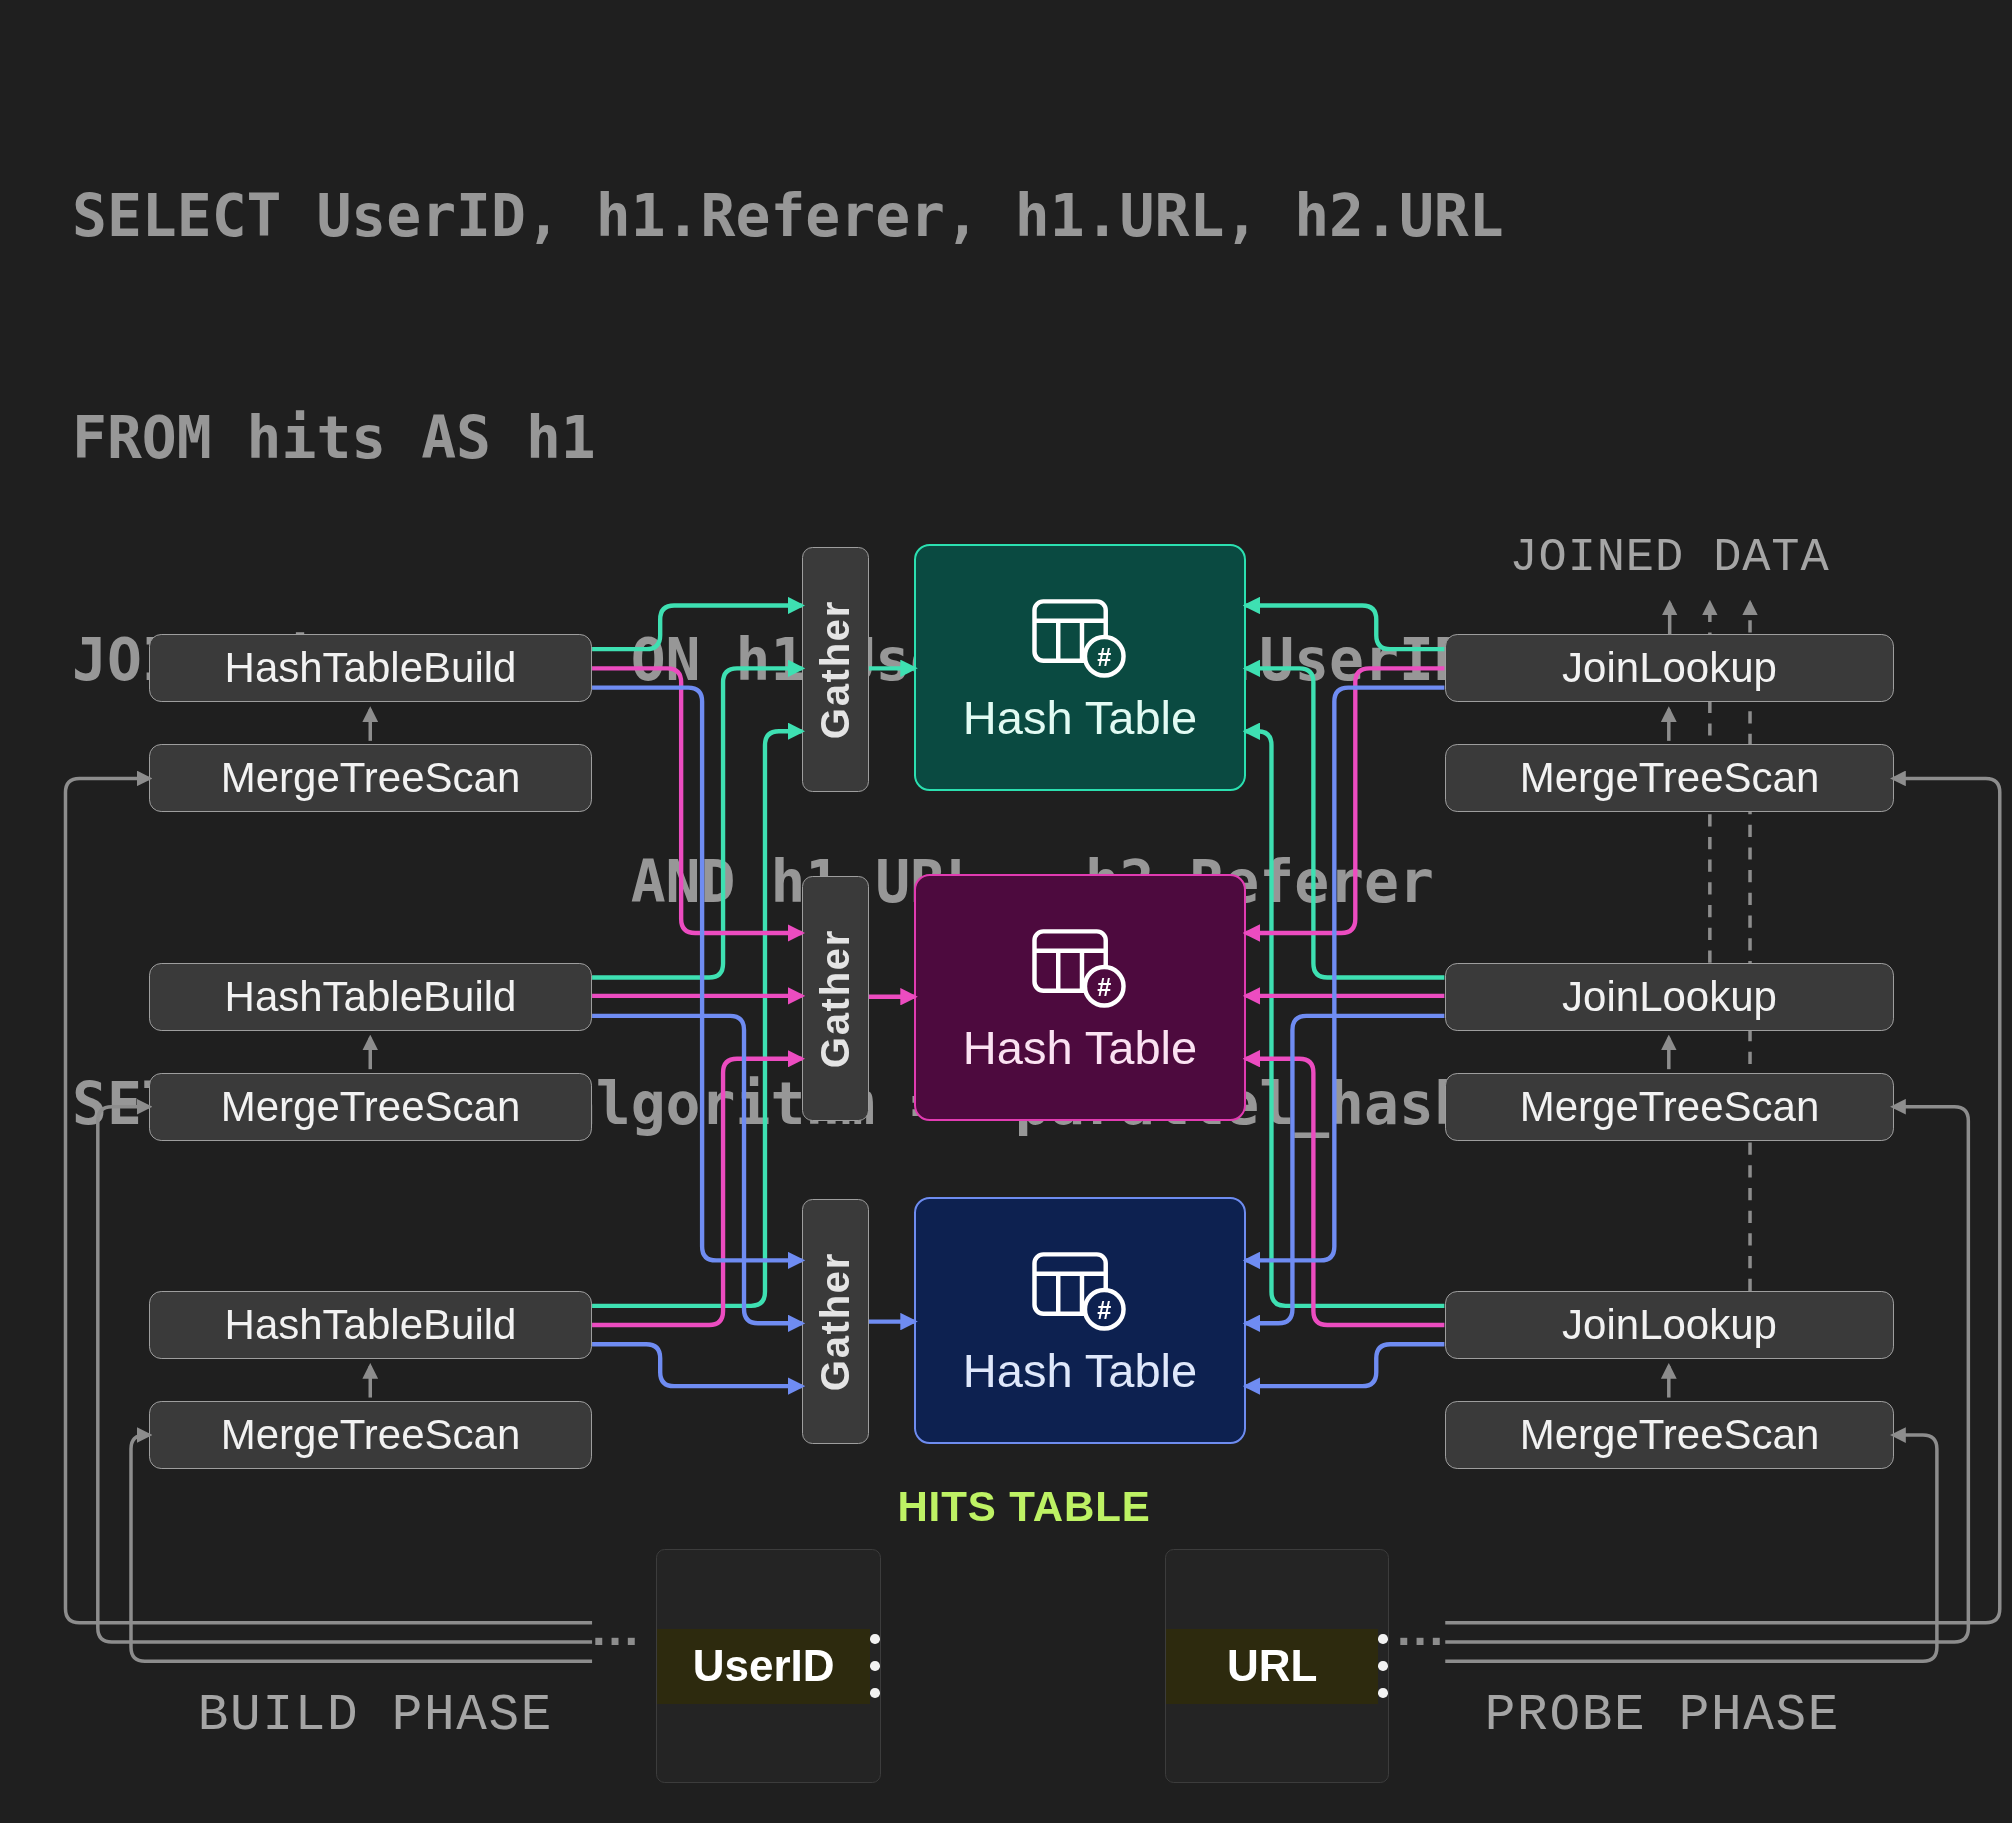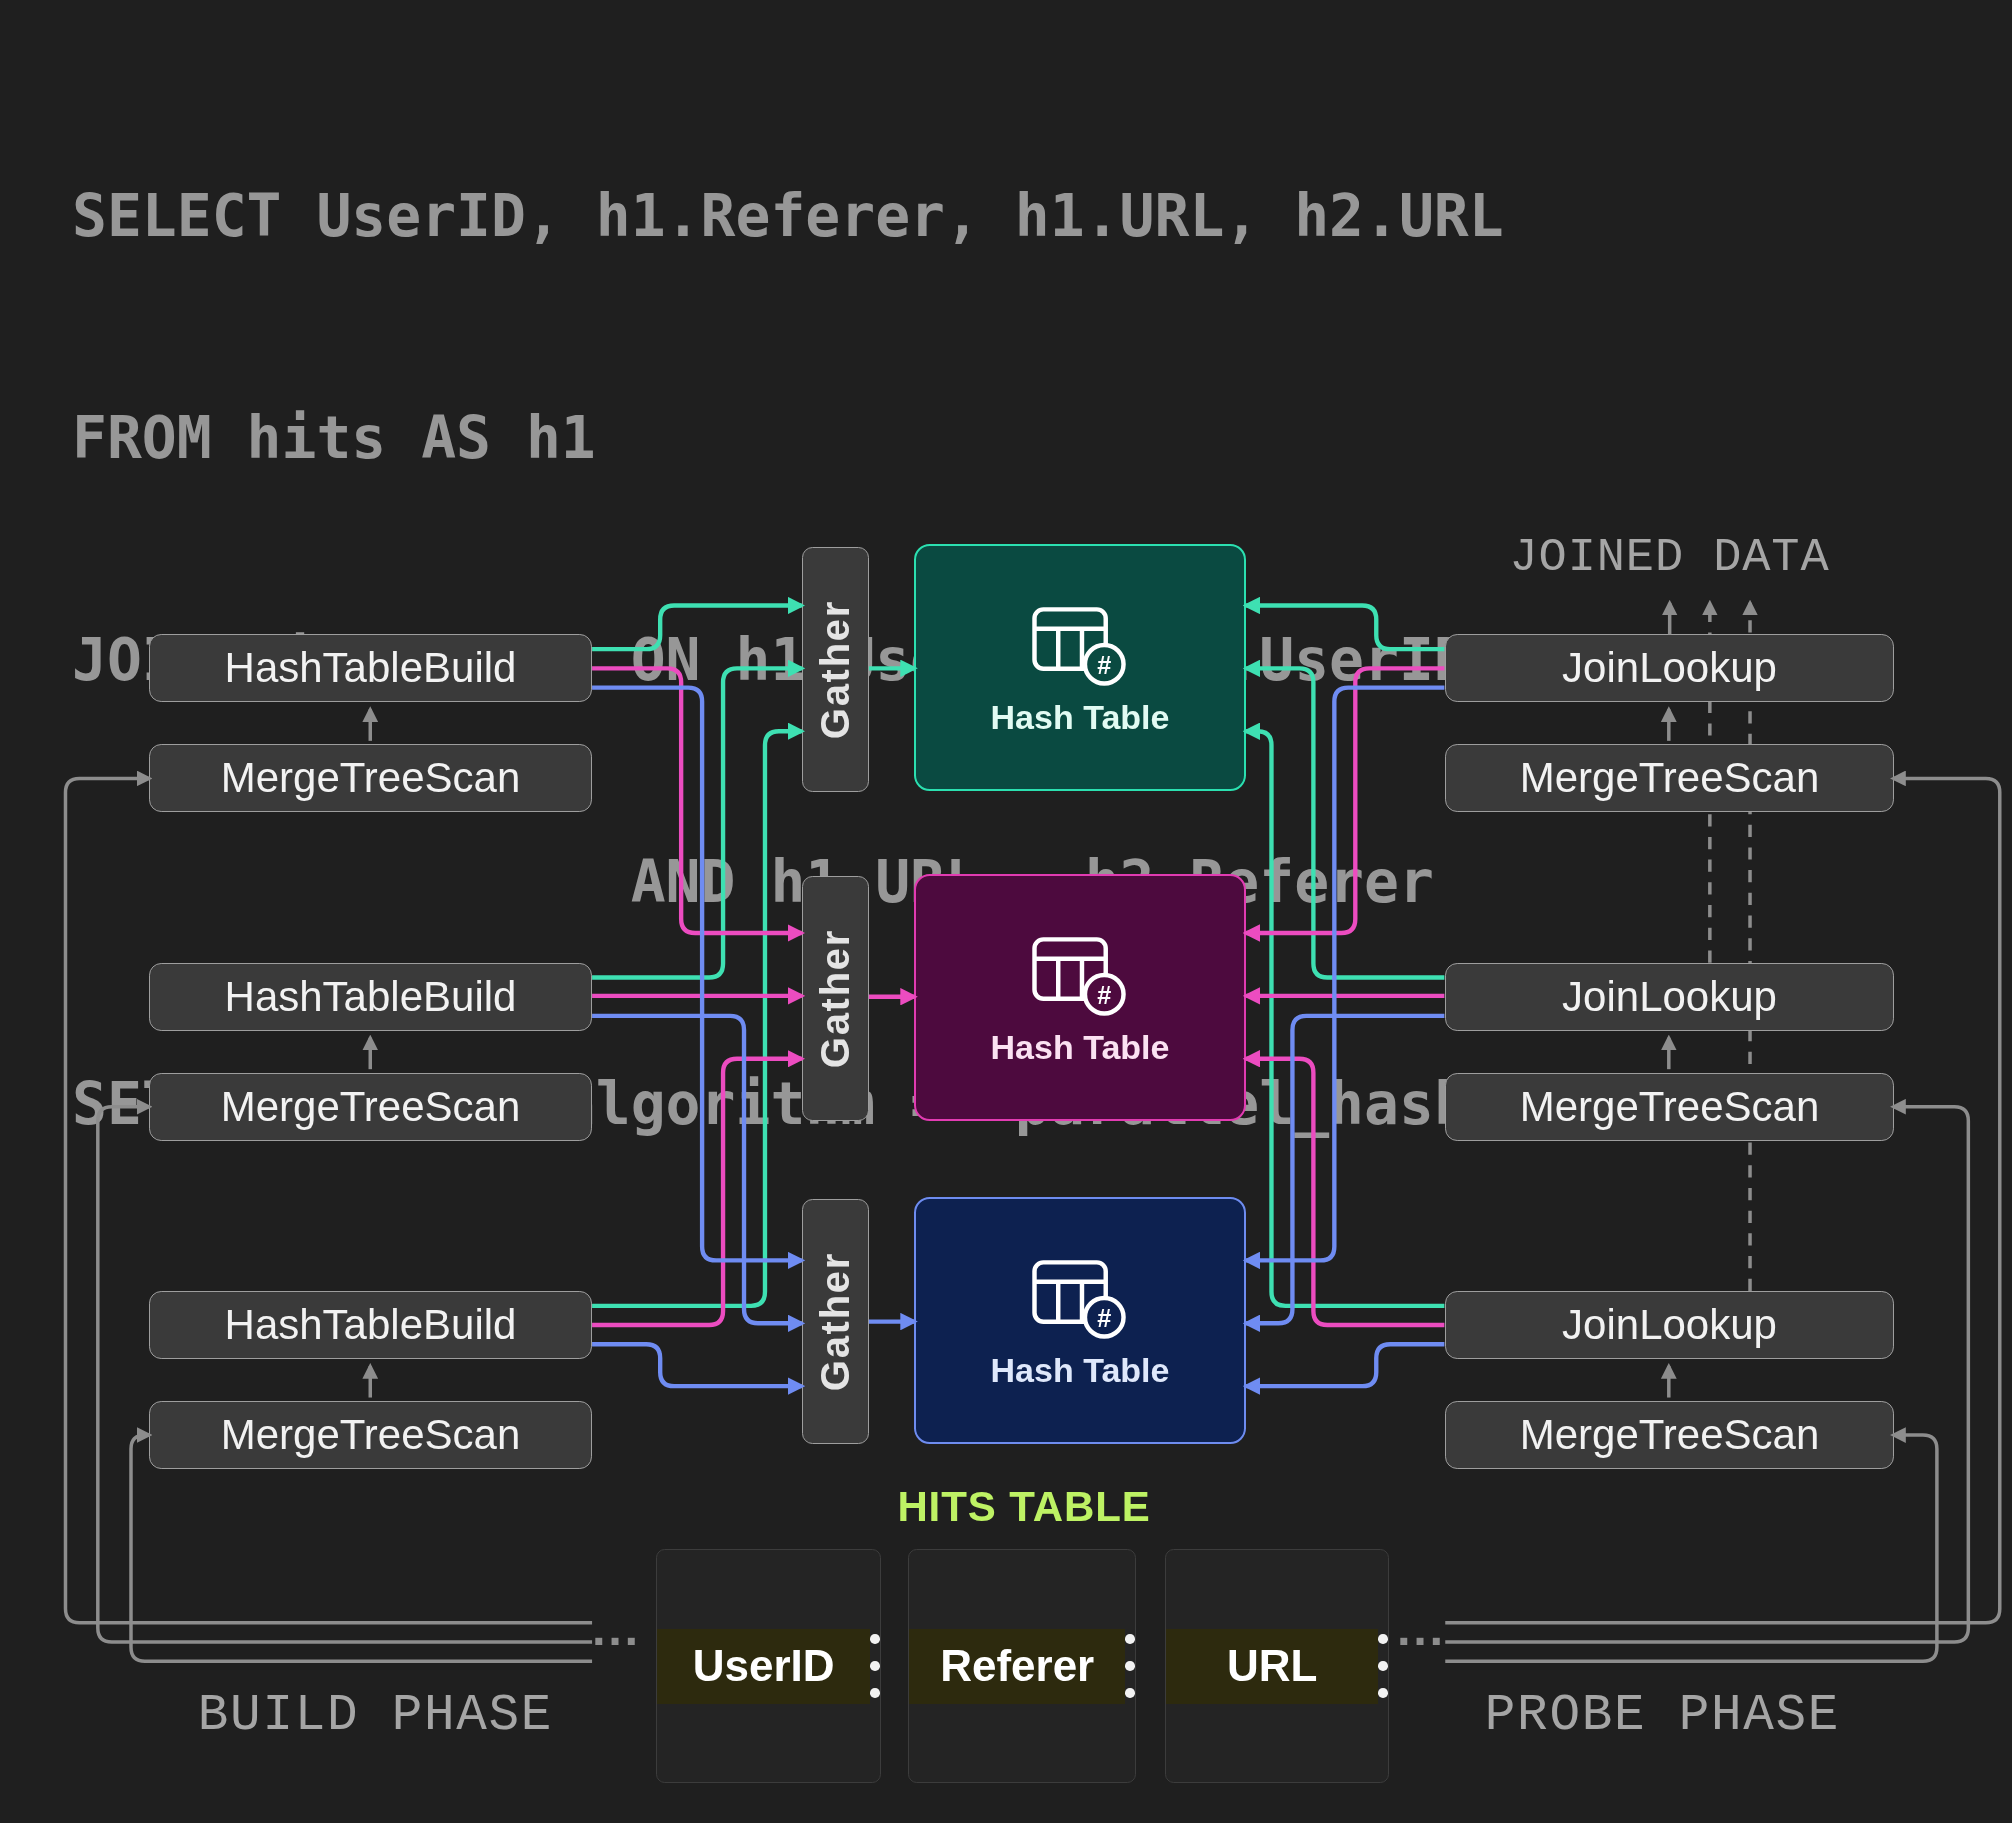--- a/index.html
+++ b/index.html
@@ -43,21 +43,21 @@
   .gather span{writing-mode:vertical-rl;transform:rotate(180deg);
                font-size:40px;font-weight:600;letter-spacing:1.7px;color:#e4e4e4;}
 
   
   .ht{position:absolute;left:914px;width:332px;height:247px;border-radius:15.7px;
       display:flex;flex-direction:column;align-items:center;justify-content:center;
       gap:7px;box-sizing:border-box;}
   .ht1{background:var(--ht1bg,#0a4a41);border:2.6px solid var(--ht1border,#2be0b0);color:var(--ht1text,#e2fbf3);}
   .ht2{background:var(--ht2bg,#4d0a3e);border:2.6px solid var(--ht2border,#e23bb2);color:var(--ht2text,#fbe2f2);}
   .ht3{background:var(--ht3bg,#0d2150);border:2.6px solid var(--ht3border,#6e8cf0);color:var(--ht3text,#dfe8fb);}
-  .ht-lbl{font-size:34px;font-weight:700;}
+  .ht-lbl{font-size:47px;font-weight:400;}
   .ht-icon{width:107px;height:92px;}
   .ht-icon rect,.ht-icon line,.ht-icon circle{stroke:#ffffff;stroke-width:3;fill:none;}
   .ht1 .icon-circle{fill:var(--ht1bg,#0a4a41);}
   .ht2 .icon-circle{fill:var(--ht2bg,#4d0a3e);}
   .ht3 .icon-circle{fill:var(--ht3bg,#0d2150);}
   .icon-hash{fill:#ffffff;stroke:none;font-family:"Liberation Sans",sans-serif;
              font-size:17px;font-weight:700;text-anchor:middle;dominant-baseline:central;}
 
   
   .glabel{position:absolute;color:var(--labelgray,#a5a5a5);font-family:Liberation Mono, monospace;}
@@ -169,28 +169,20 @@
 
     <div class="hits-title">HITS TABLE</div>
     <div class="col" style="left:656px;width:225px">
       <div class="hdr">UserID</div>
       <div class="dots">
         <i class="dot"></i>
         <i class="dot"></i>
         <i class="dot"></i>
       </div>
     </div>
-    <div class="col" style="left:908px;width:228px">
-      <div class="hdr">Referer</div>
-      <div class="dots">
-        <i class="dot"></i>
-        <i class="dot"></i>
-        <i class="dot"></i>
-      </div>
-    </div>
     <div class="col" style="left:1165px;width:224px">
       <div class="hdr">URL</div>
       <div class="dots">
         <i class="dot"></i>
         <i class="dot"></i>
         <i class="dot"></i>
       </div>
     </div>
 
     <div class="dots-ellipsis ell-l">...</div>

